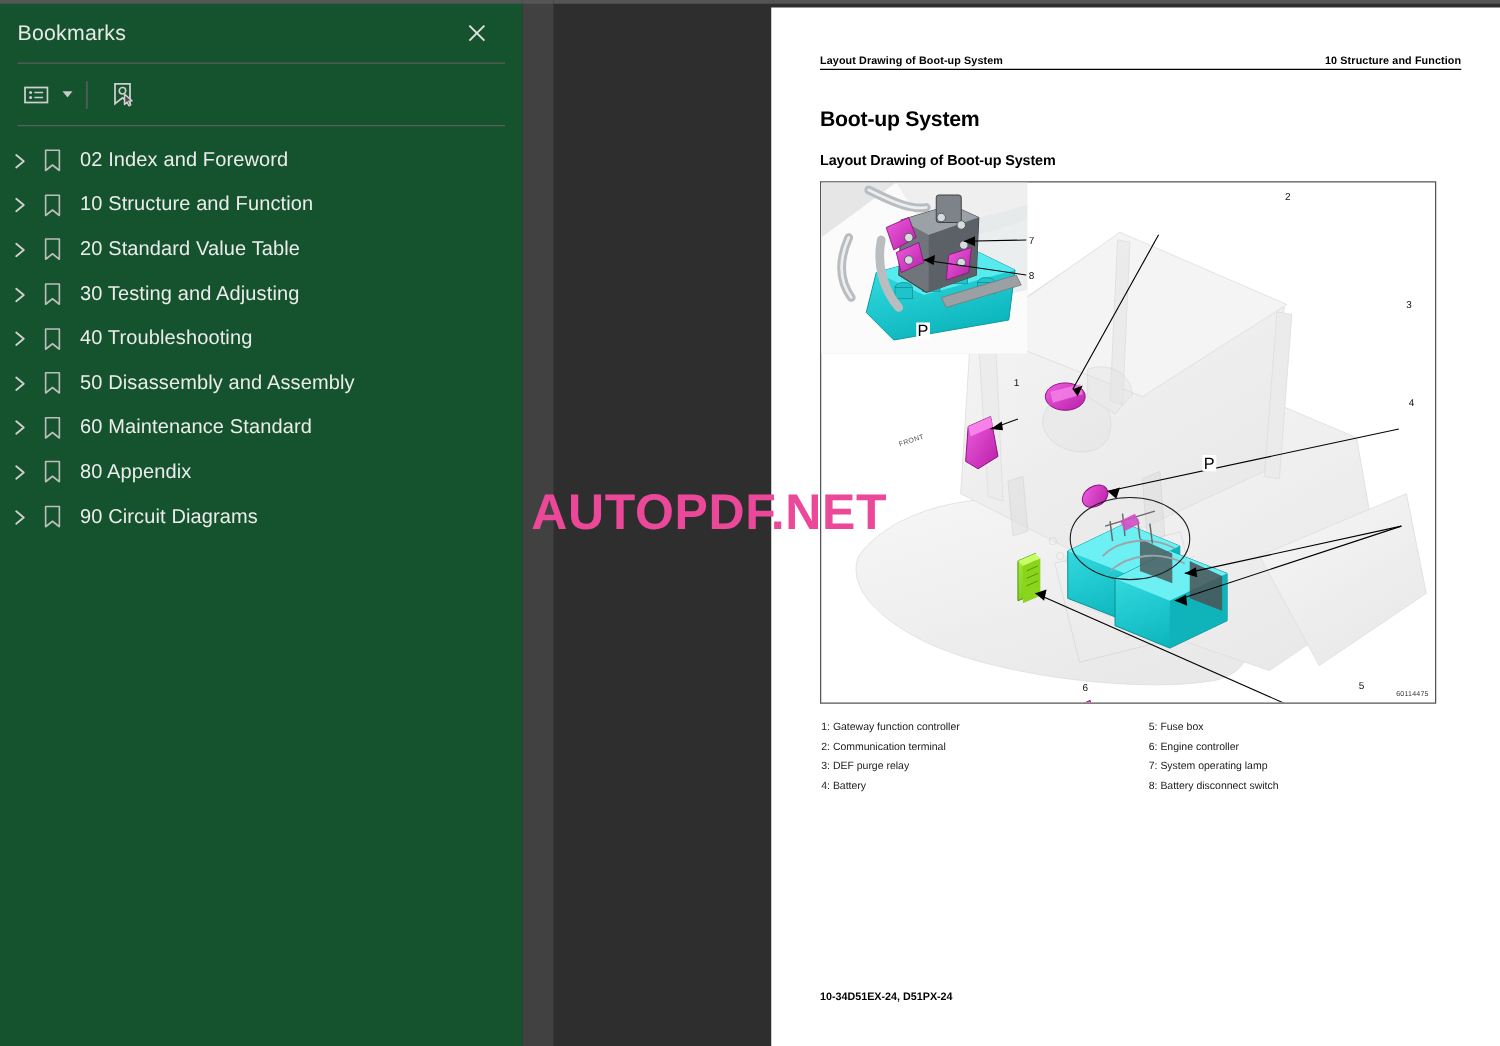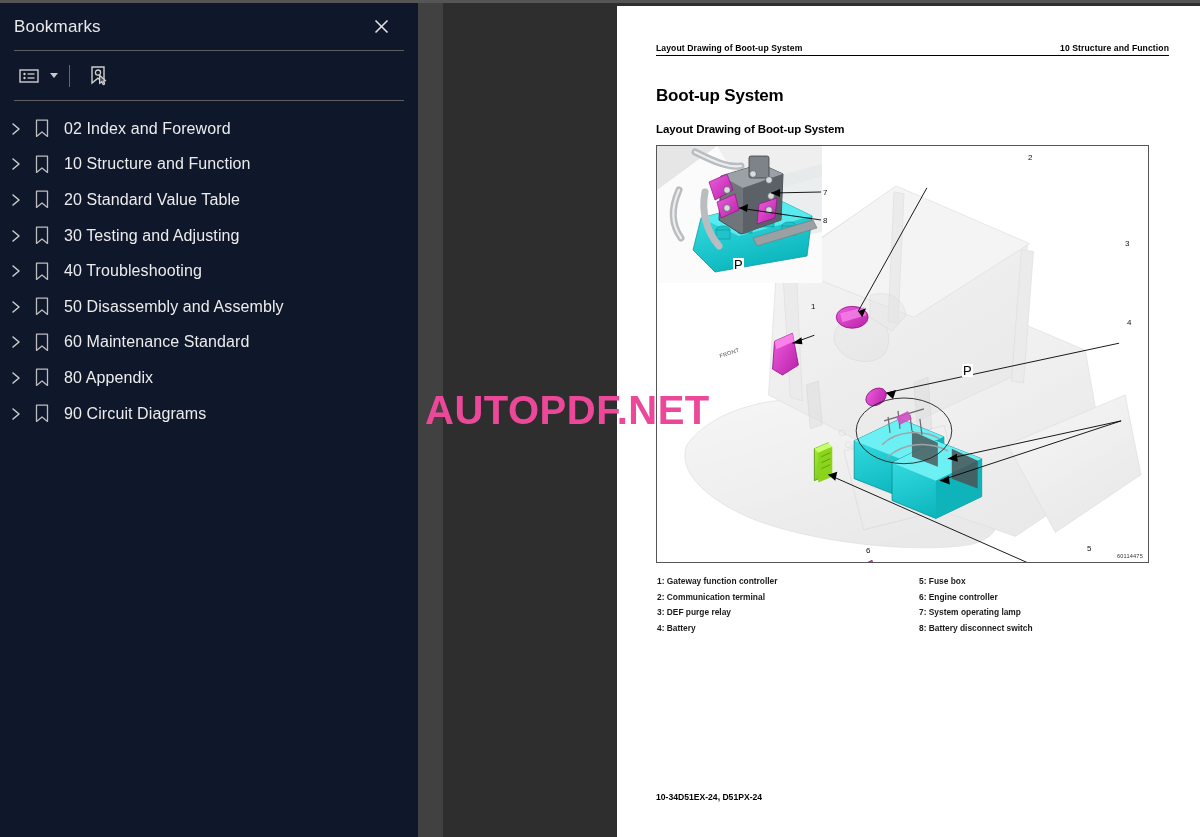--- a/index.html
+++ b/index.html
@@ -10,21 +10,21 @@
     overflow: hidden;
     background: #2b2b2b;
     font-family: "Liberation Sans", sans-serif;
   }
   #app { position: relative; width: 1200px; height: 837px; }
 
   
   #sidebar {
     position: absolute; left: 0; top: 0;
     width: 418px; height: 837px;
-    background: #0f172a;
+    background: #14532d;
     border-top: 3px solid #555;
   }
   #sidebar-header {
     position: relative;
     height: 47px;
     padding: 0 14px;
     display: flex; align-items: center;
   }
   #sidebar-title {
     color: #e8e8e8;
@@ -196,21 +196,20 @@
   #legend {
     position: absolute; top: 568px; left: 1px;
     width: 493px;
     display: grid;
     grid-template-columns: 262px 1fr;
     row-gap: 0;
   }
   .lg-item {
     font-size: 8.4px; color: #1a1a1a; line-height: 15.6px;
     white-space: nowrap;
-    font-weight: bold;
   }
 
   
   #pg-footer {
     position: absolute; bottom: 38px; left: 0; right: 0;
     display: flex; 
   }
   #pg-footer span {
     font-size: 8.6px; font-weight: bold; color: #000;
   }

